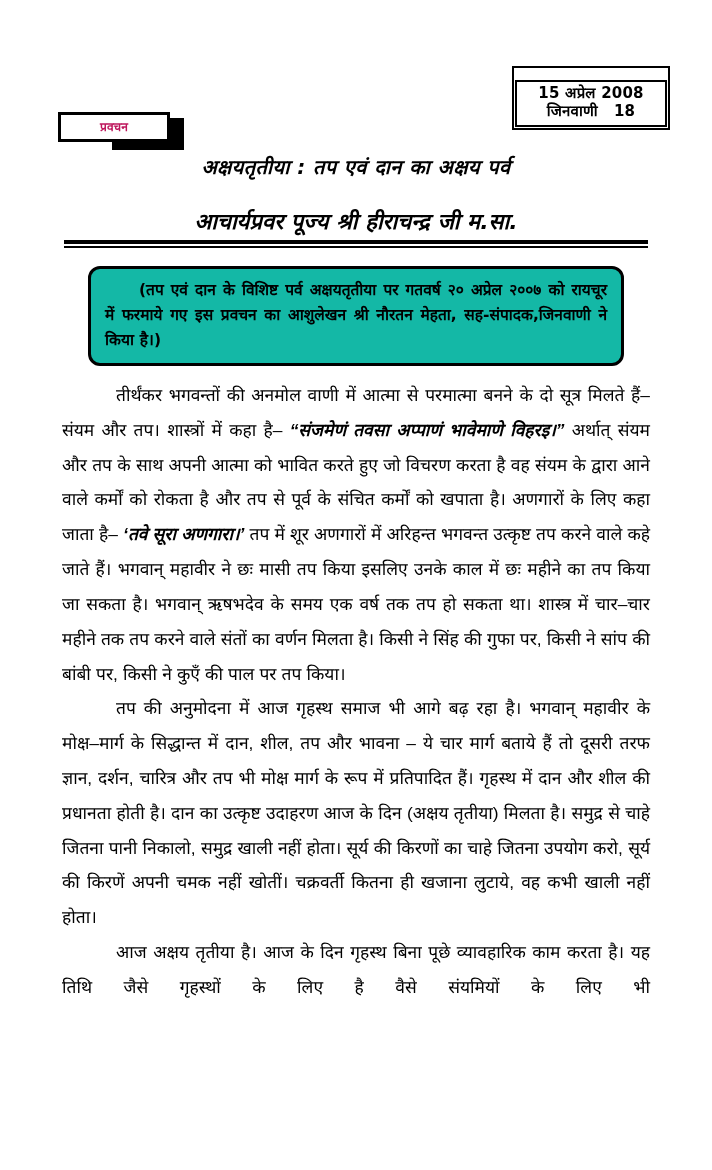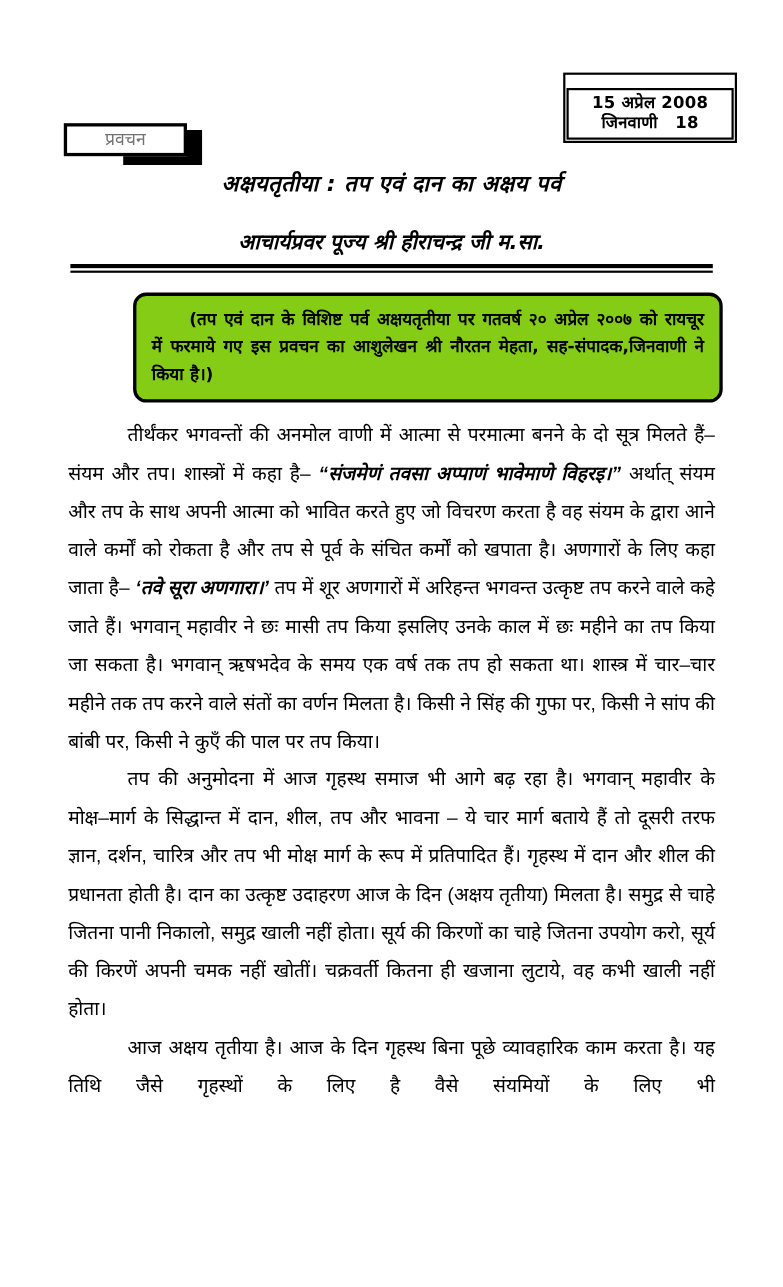--- a/index.html
+++ b/index.html
@@ -77,24 +77,24 @@
   .section-tab .tab-label {
     position: absolute;
     left: 0;
     top: 0;
     width: 112px;
     height: 30px;
     display: flex;
     align-items: center;
     justify-content: center;
     font-family: "DejaVu Sans", sans-serif;
-    font-weight: normal;
-    font-size: 16px;
+    font-weight: bold;
+    font-size: 12px;
     line-height: 1;
-    color: #737373;
+    color: #be185d;
   }
 
   
   .article-title {
     position: absolute;
     left: 40px;
     top: 156px;
     width: 632px;
     text-align: center;
     font-family: "DejaVu Sans", sans-serif;
@@ -108,21 +108,21 @@
 
   .article-byline {
     position: absolute;
     left: 40px;
     top: 209px;
     width: 632px;
     text-align: center;
     font-family: "DejaVu Sans", sans-serif;
     font-style: italic;
     font-weight: bold;
-    font-size: 19px;
+    font-size: 22px;
     line-height: 1.2;
     white-space: nowrap;
   }
 
   
   .rule-double {
     position: absolute;
     left: 64px;
     top: 240px;
     width: 584px;
@@ -142,23 +142,22 @@
 
   
   .note-box {
     position: absolute;
     left: 88px;
     top: 266px;
     width: 536px;
     box-sizing: border-box;
     border: 3px solid #000;
     border-radius: 12px;
-    background: #84cc16;
+    background: #14b8a6;
     padding: 9px 14px 10px 14px;
-    margin-left: 33px;
   }
   .note-text {
     font-family: "DejaVu Sans", sans-serif;
     font-weight: bold;
     font-size: 15.5px;
     line-height: 1.62;
     text-align: justify;
     text-align-last: left;
     text-indent: 34px;
     word-spacing: 0.5px;

